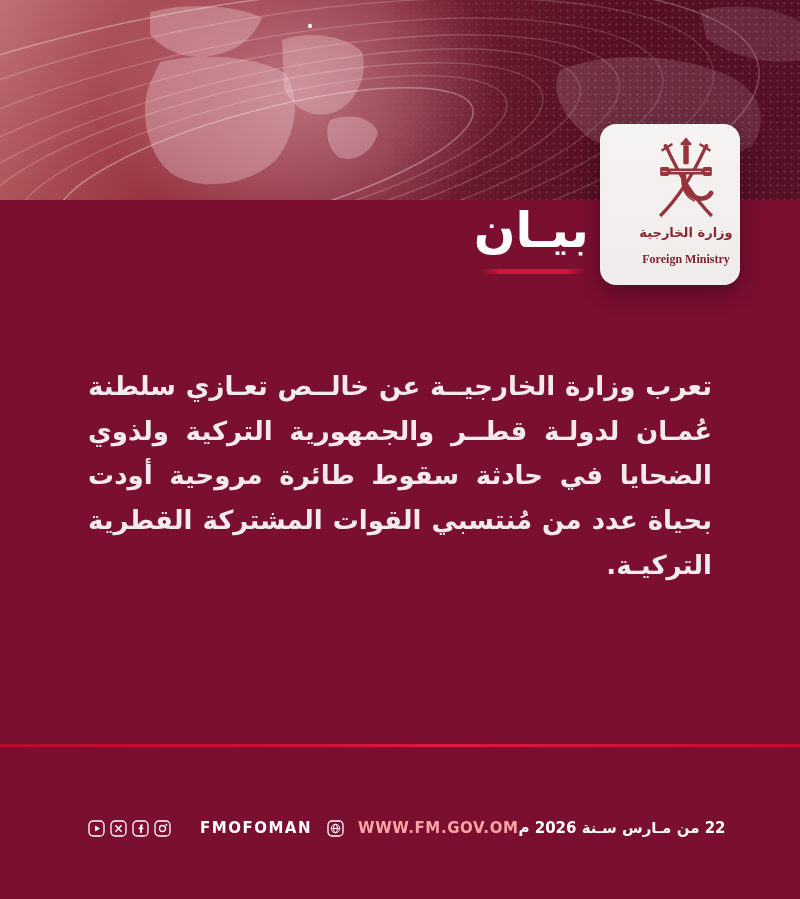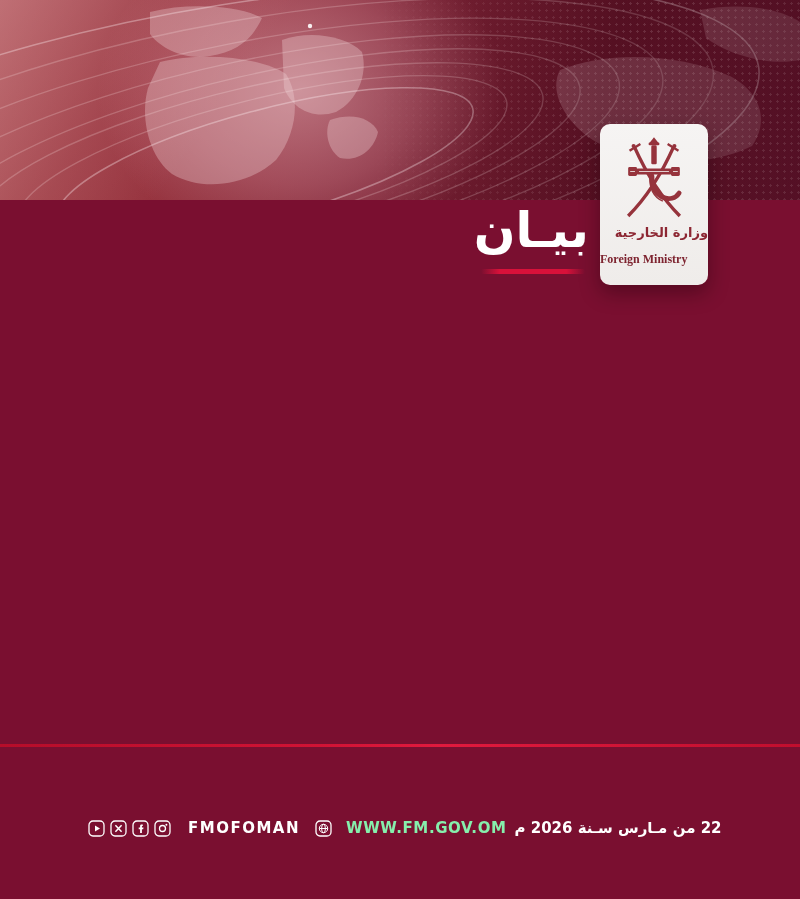--- a/index.html
+++ b/index.html
@@ -33,22 +33,24 @@
     mask-image:linear-gradient(to left,rgba(0,0,0,.95) 35%,rgba(0,0,0,0) 95%);
   }
   .header-fade{
     position:absolute;top:0;right:0;width:420px;height:200px;
     background:linear-gradient(to right,rgba(52,5,20,0) 0%,rgba(52,5,20,.38) 100%);
   }
   
   .logo-card{
     position:absolute;left:600px;top:124px;width:108px;height:161px;
     background:linear-gradient(180deg,#f6f4f3 0%,#efecea 100%);
-    border-radius:10px;z-index:6;
+    border-radius:16px;z-index:6;
     box-shadow:0 8px 20px rgba(30,0,10,.4);
+    text-align:center;
+    padding-left:32px;
   }
   .emblem{display:block;margin:13px auto 2px;}
   .logo-ar{
     font-size:13px;font-weight:bold;color:#8d2733;line-height:16px;
     direction:rtl;letter-spacing:0;
   }
   .logo-en{
     font-family:"Liberation Serif","DejaVu Serif",serif;
     font-size:12px;font-weight:bold;color:#7e2430;line-height:15px;margin-top:11px;
   }
@@ -75,27 +77,27 @@
     background:linear-gradient(to right,#b50d2a 0%,#d01335 40%,#e01a3e 55%,#c00e2e 100%);
   }
   .footer{
     position:absolute;top:810px;left:88px;width:624px;height:36px;
     display:flex;justify-content:space-between;align-items:center;
   }
   .social-row{display:flex;align-items:center;gap:5px;}
   .social-row svg{display:block;}
   .handle{
     color:#ffffff;font-size:15px;font-weight:bold;letter-spacing:1.5px;
-    margin:0 10px 0 12px;
+    margin:0 10px 0 24px;
   }
   .website{
-    color:#86efac;font-size:15px;font-weight:bold;letter-spacing:.6px;margin-left:9px;
+    color:#fca5a5;font-size:15px;font-weight:bold;letter-spacing:.6px;margin-left:9px;
   }
   .footer-date{
-    color:#ffffff;font-size:15px;font-weight:bold;direction:rtl;white-space:nowrap;padding-left:8px;
+    color:#ffffff;font-size:15px;font-weight:bold;direction:rtl;white-space:nowrap;
   }
 </style>
 </head>
 <body>
 
 <div class="poster">
 
   <div class="header">
     <div class="globe-glow"></div>
     <div class="corner-light"></div>
@@ -162,20 +164,21 @@
     <div class="logo-ar">وزارة الخارجية</div>
     <div class="logo-en">Foreign Ministry</div>
   </div>
 
   <div class="title-block">
     <h1>بيـان</h1>
     <div class="title-underline"></div>
   </div>
 
   <div class="bodytext">
+    <p>تعرب وزارة الخارجيــة عن خالــص تعـازي سلطنة عُمـان لدولـة قطــر والجمهورية التركية ولذوي الضحايا في حادثة سقوط طائرة مروحية أودت بحياة عدد من مُنتسبي القوات المشتركة القطرية التركيـة.</p>
   </div>
 
   <div class="divider"></div>
 
   <div class="footer">
     <div class="social-row">
       <svg width="17" height="17" viewBox="0 0 17 17">
         <rect x="1" y="1" width="15" height="15" rx="4" fill="none" stroke="#fff" stroke-width="1.3"></rect>
         <path d="M7,5.6 L12,8.5 L7,11.4 Z" fill="#fff"></path>
       </svg>

